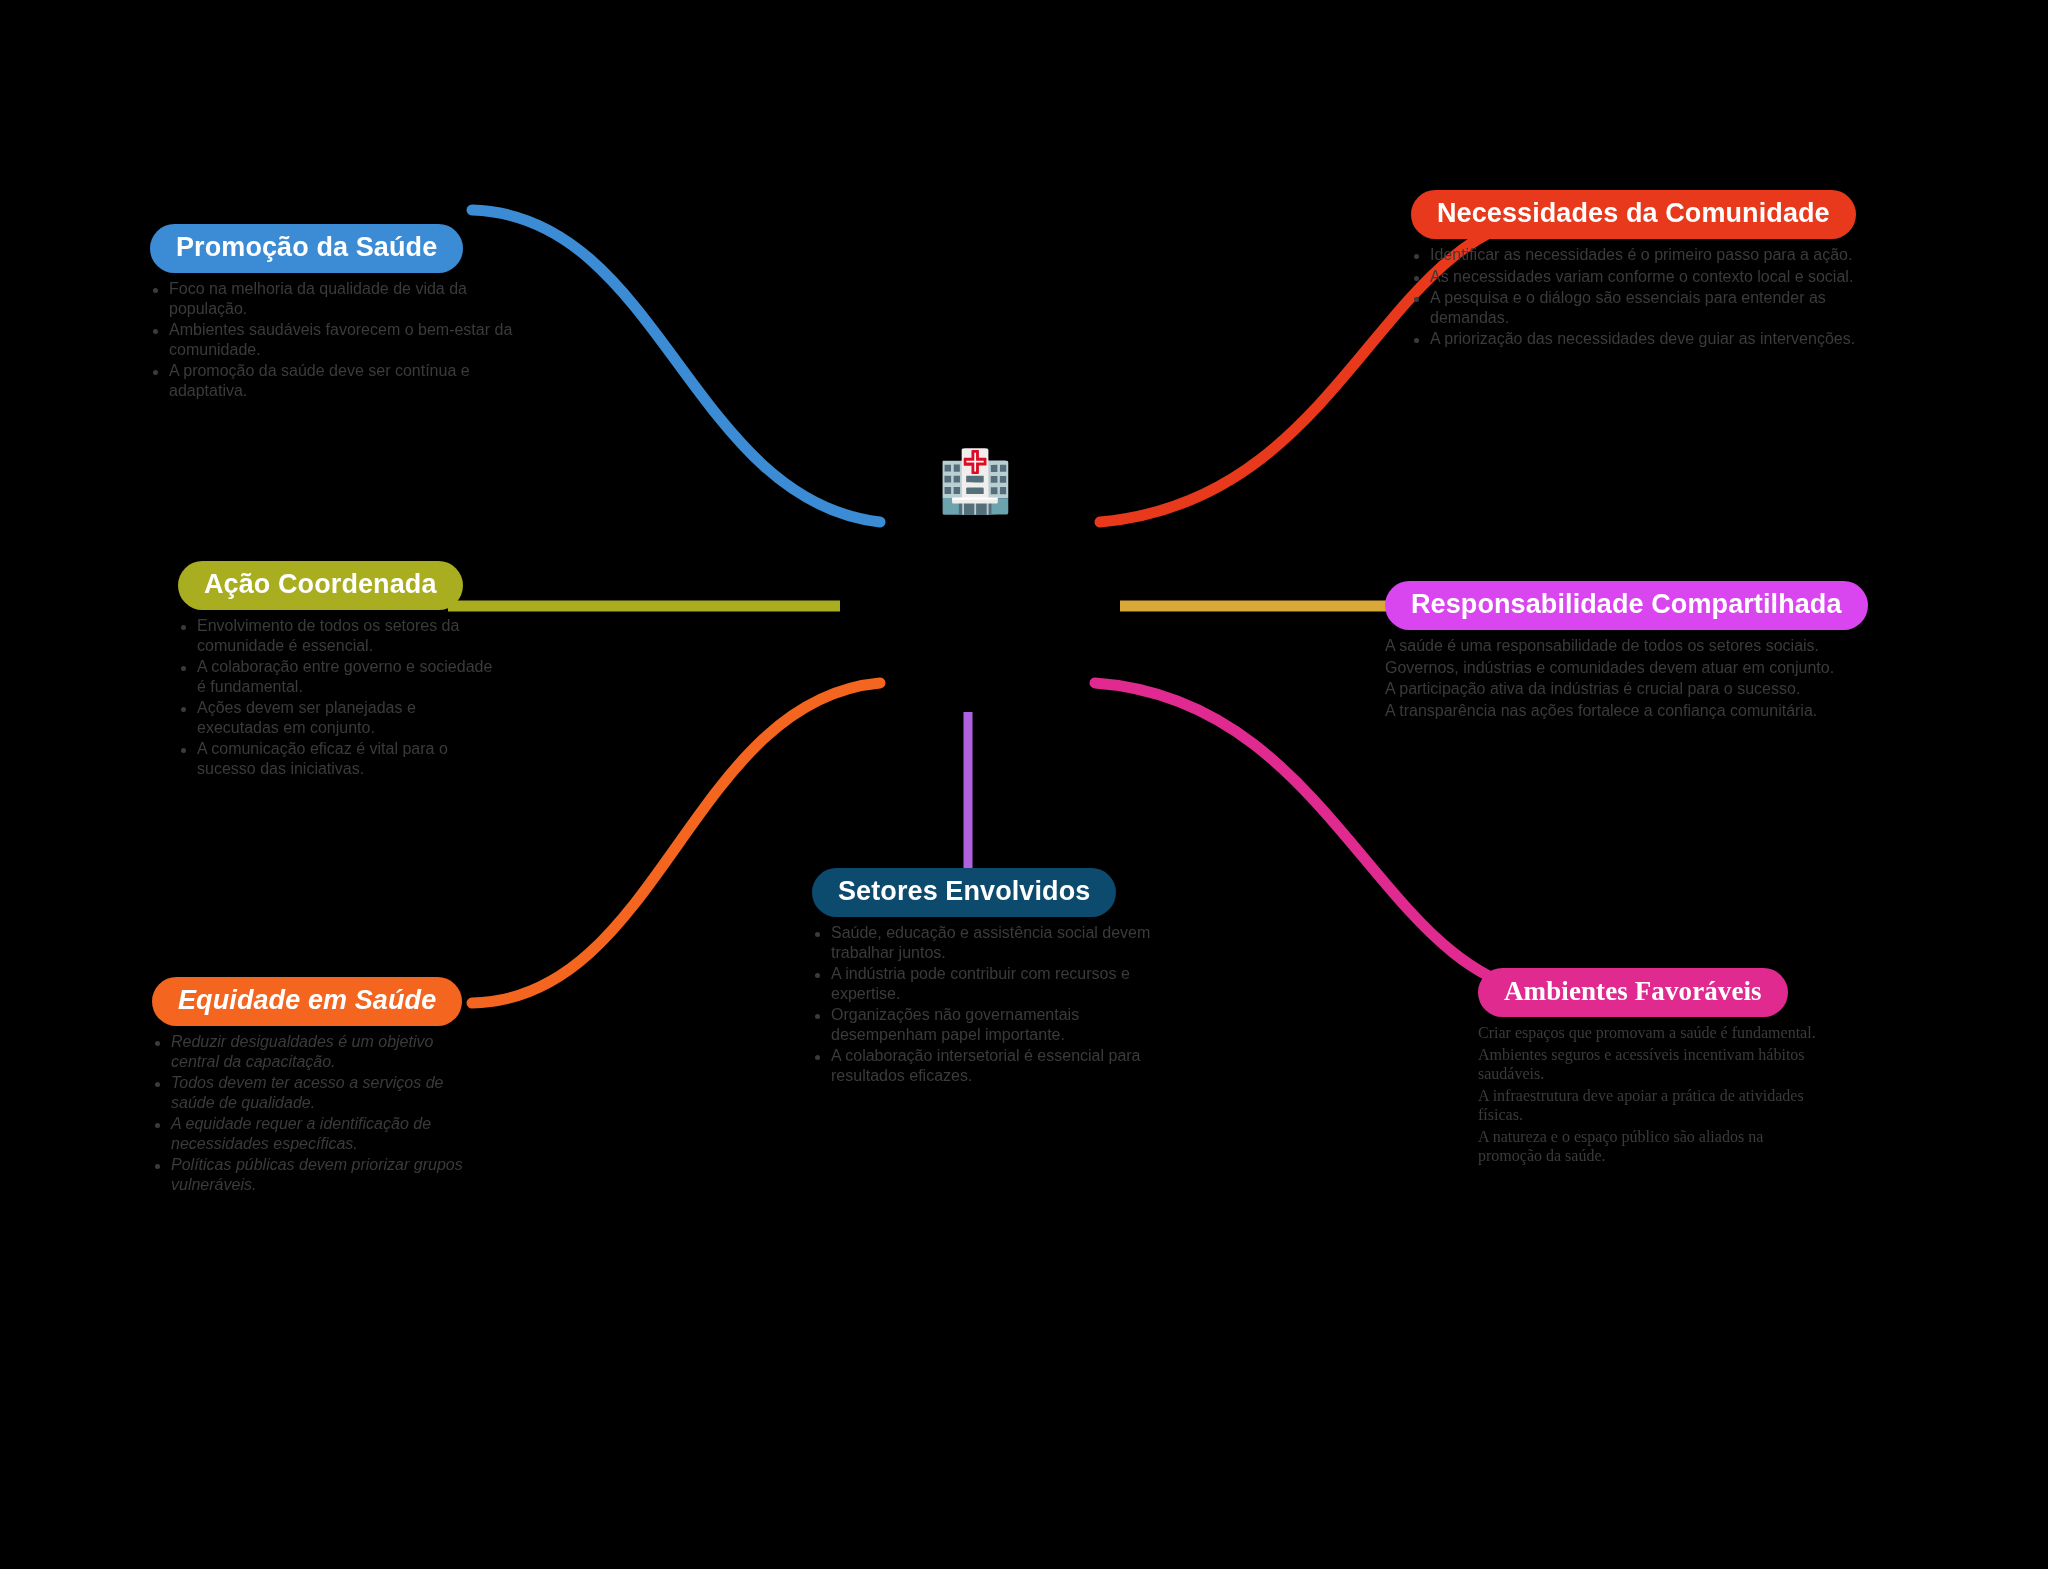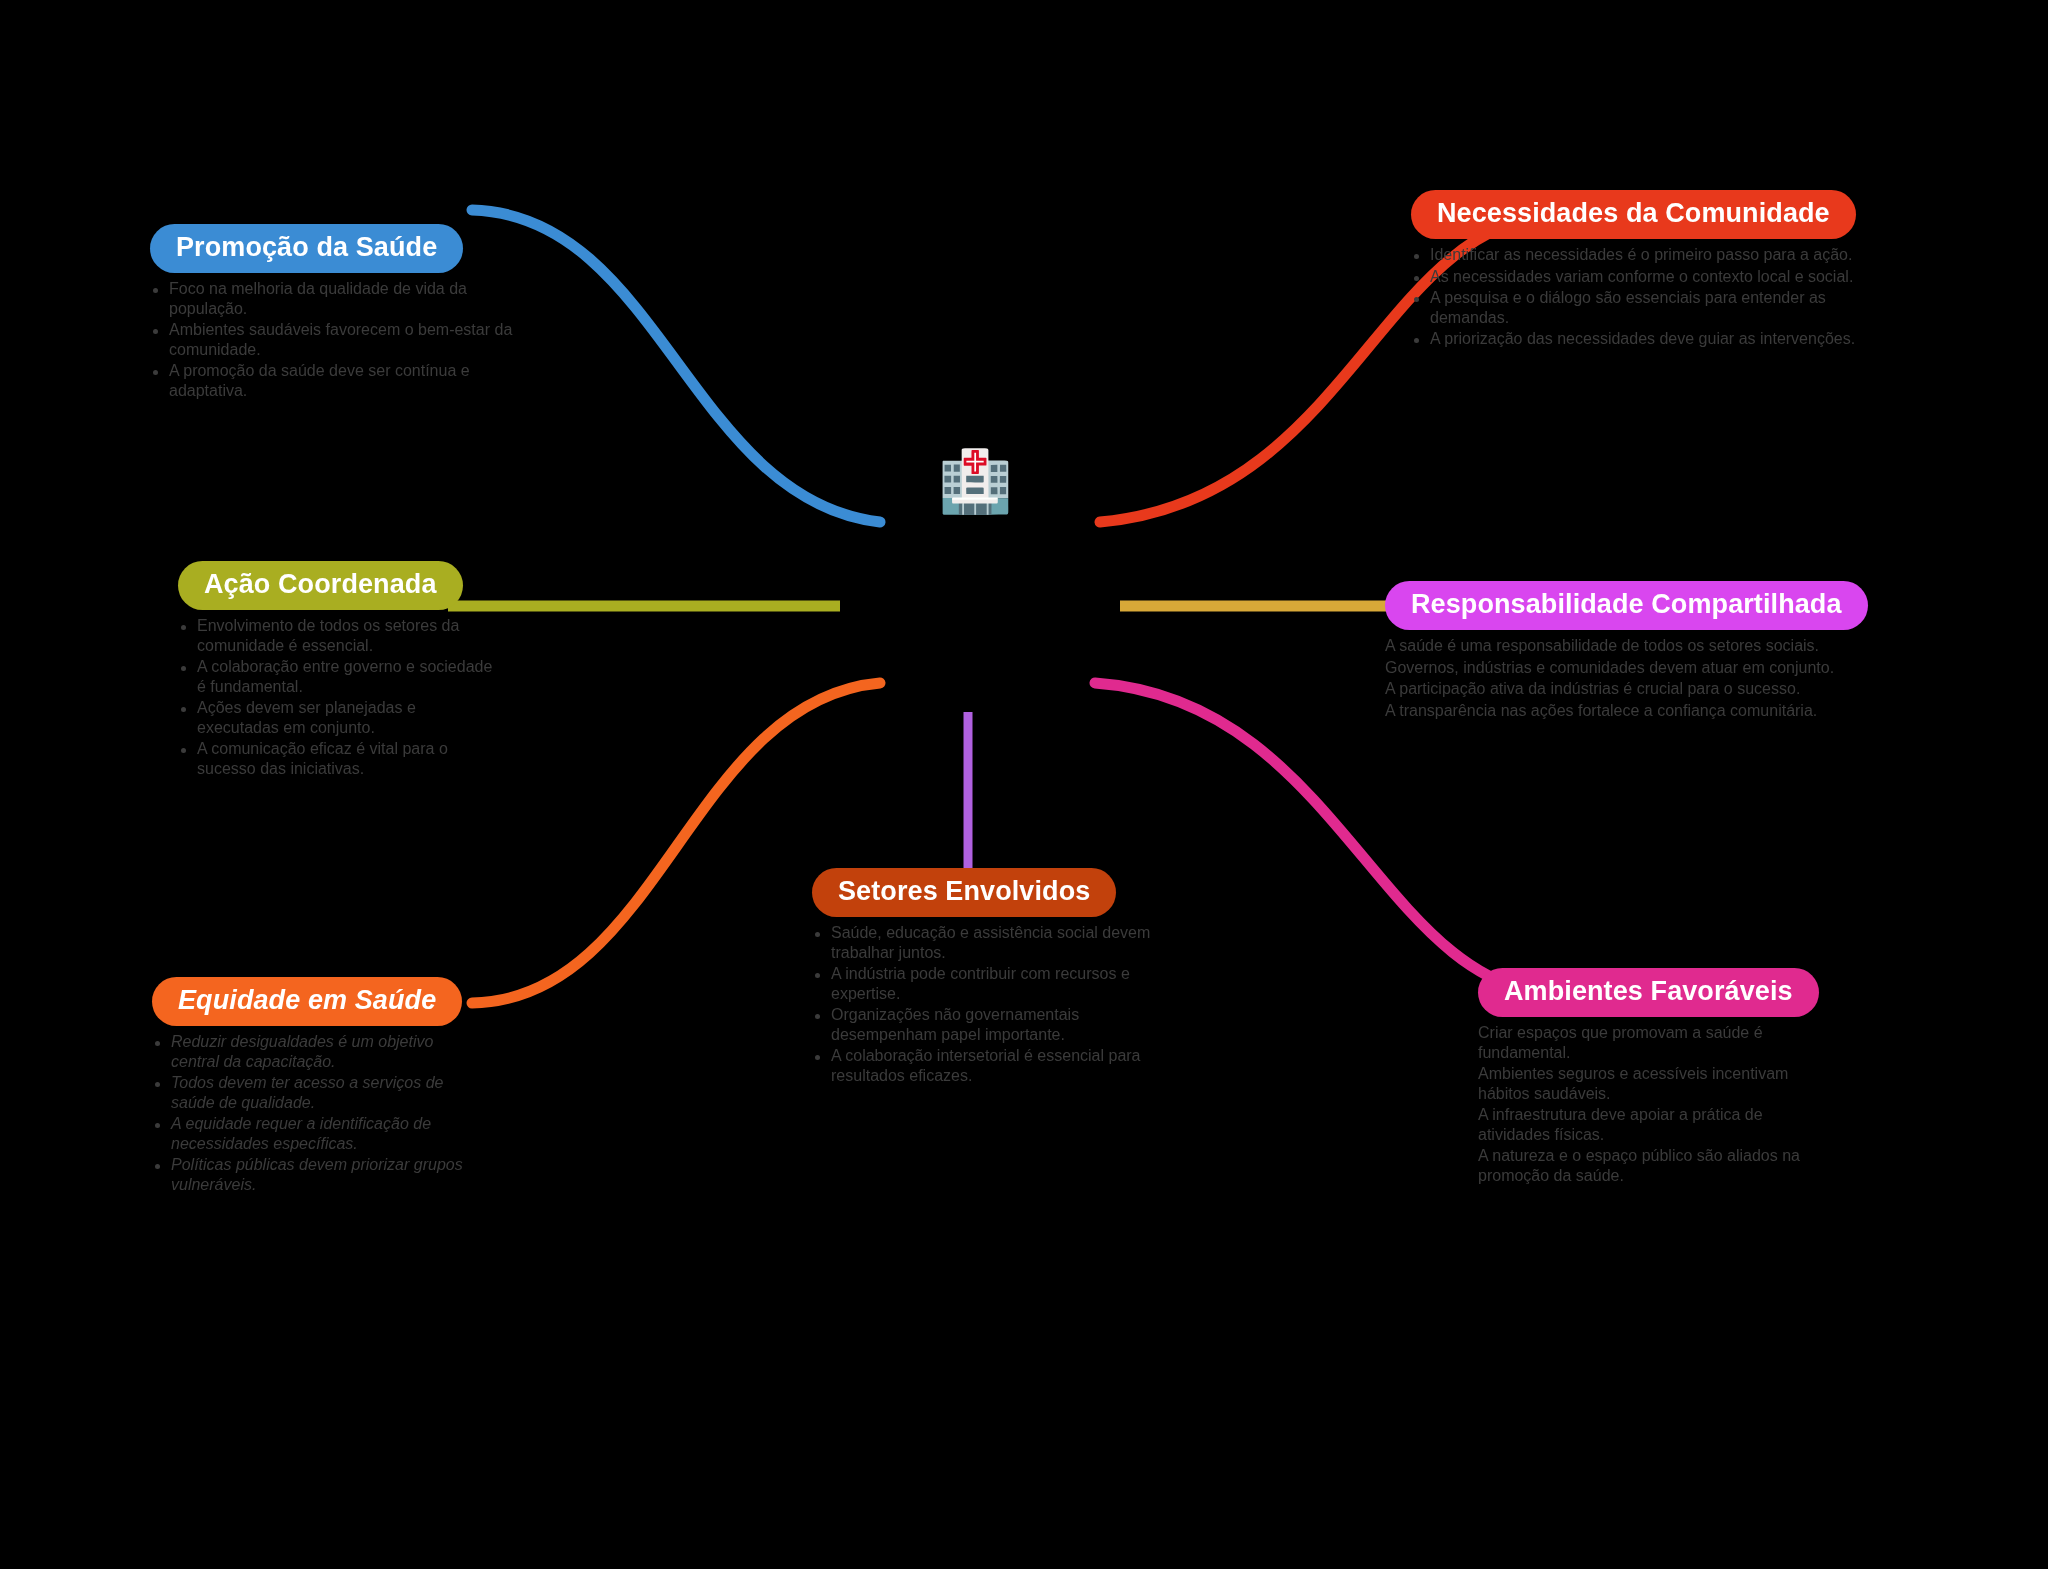--- a/index.html
+++ b/index.html
@@ -56,21 +56,21 @@
     user-select:none;
   }
 
   
   #n-promocao   {left:150px;  top:184px;  width:372px;margin-top:40px;}
   #n-necessidades{left:1411px; top:190px; width:470px;}
   #n-acao       {left:178px;  top:561px;  width:320px;}
   #n-responsab  {left:1385px; top:581px;  width:500px;}
   #n-equidade   {left:152px;  top:977px;  width:320px;font-style:italic;}
   #n-setores    {left:812px;  top:868px;  width:360px;}
-  #n-ambientes  {left:1478px; top:968px;  width:340px;}
+  #n-ambientes  {left:1478px; top:968px;  width:340px;font-family:Liberation Serif, serif;}
 </style>
 </head>
 <body>
 
 <div id="canvas">
 
   <svg id="wires" viewBox="0 0 2048 1569" xmlns="http://www.w3.org/2000/svg">
 
     <path d="M 472 210 C 660 215, 690 500, 880 522" fill="none" stroke="#3b8cd4" stroke-width="11" stroke-linecap="round"></path>
 
@@ -132,21 +132,21 @@
     <div class="pill" style="background:#f4651f">Equidade em Saúde</div>
     <ul class="bullets">
       <li>Reduzir desigualdades é um objetivo central da capacitação.</li>
       <li>Todos devem ter acesso a serviços de saúde de qualidade.</li>
       <li>A equidade requer a identificação de necessidades específicas.</li>
       <li>Políticas públicas devem priorizar grupos vulneráveis.</li>
     </ul>
   </div>
 
   <div class="node center" id="n-setores">
-    <div class="pill" style="background:#c2410c">Setores Envolvidos</div>
+    <div class="pill" style="background:#0c4a6e">Setores Envolvidos</div>
     <ul class="bullets">
       <li>Saúde, educação e assistência social devem trabalhar juntos.</li>
       <li>A indústria pode contribuir com recursos e expertise.</li>
       <li>Organizações não governamentais desempenham papel importante.</li>
       <li>A colaboração intersetorial é essencial para resultados eficazes.</li>
     </ul>
   </div>
 
   <div class="node right nb" id="n-ambientes">
     <div class="pill" style="background:#e02a8f">Ambientes Favoráveis</div>

